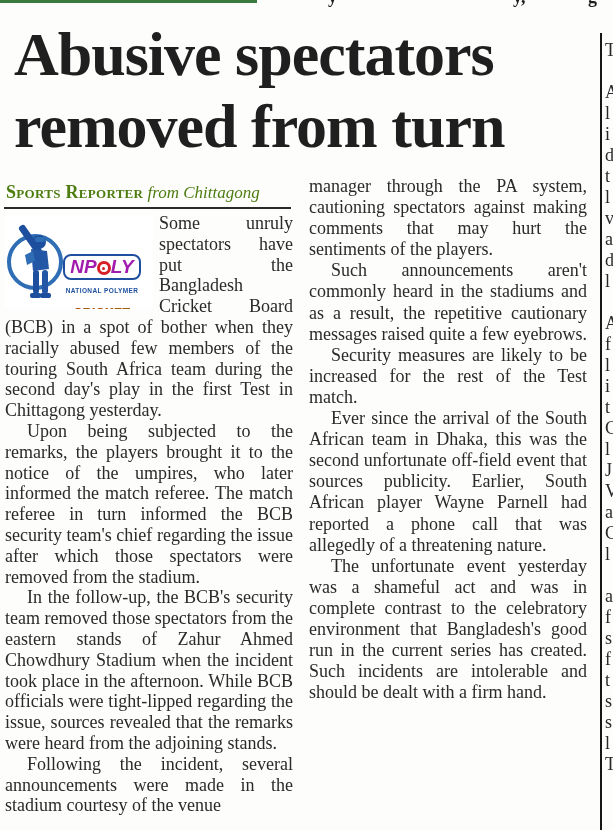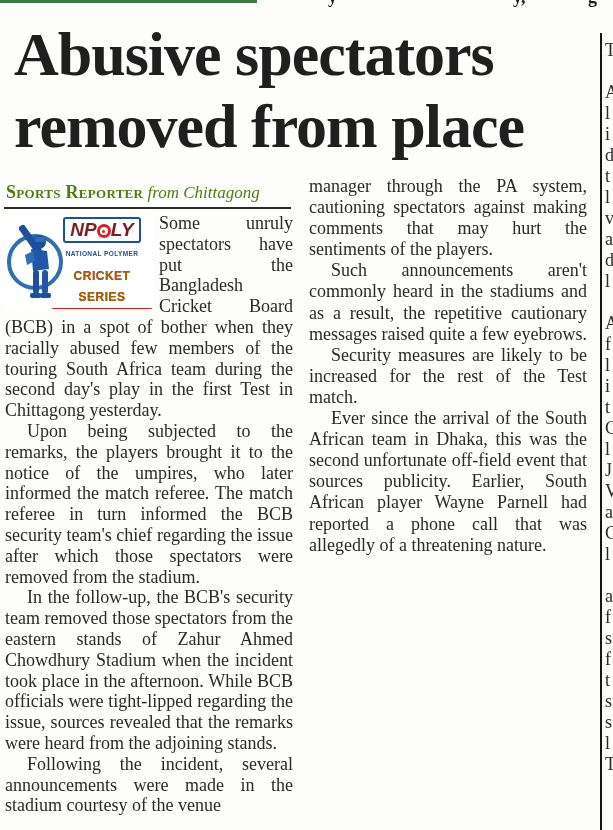--- a/index.html
+++ b/index.html
@@ -74,25 +74,26 @@
     overflow: hidden;
   }
   .logo-art { position: absolute; left: 0; top: 0; }
   .logo-right {
     position: absolute; left: 47px; top: 2px; width: 100px;
     text-align: center;
     font-family: "Liberation Sans", sans-serif;
   }
   .np-brand {
     display: inline-block;
-    border: 2px solid #1d4f9e; border-radius: 3px;
+    border: 2px solid #1d4f9e; border-radius: 8px;
     padding: 0 5px; background: #fff;
     font-weight: 800; font-style: italic; font-size: 19px; line-height: 22px;
-    color: #7f1d1d; letter-spacing: 0;
+    color: #a21caf; letter-spacing: 0;
     white-space: nowrap;
+    margin-top: 37px;
   }
   .np-target {
     display: inline-block; vertical-align: -2px;
     width: 14px; height: 14px; border-radius: 50%;
     background: #d62027;
     position: relative;
   }
   .np-target::before {
     content: ""; position: absolute; left: 3px; top: 3px;
     width: 8px; height: 8px; border-radius: 50%;
@@ -134,21 +135,21 @@
 <div class="green-bar"></div>
 
 <div class="top-clip">
   <span style="left:328px">y</span>
   <span style="left:513px">y,</span>
   <span style="left:588px">g</span>
 </div>
 
 <h1 class="headline">
   <span style="display:block">Abusive spectators</span>
-  <span style="display:block">removed from place</span>
+  <span style="display:block">removed from turn</span>
 </h1>
 
 <div class="byline">
   <span class="author">Sports Reporter</span><span class="place"> from Chittagong</span>
 </div>
 <div class="byline-rule"></div>
 
 <div class="col col-1">
   <p class="no-indent">
     <span class="logo" style="display:block">
@@ -179,20 +180,21 @@
   <p>Upon being subjected to the remarks, the players brought it to the notice of the umpires, who later informed the match referee. The match referee in turn informed the BCB security team's chief regarding the issue after which those spectators were removed from the stadium.</p>
   <p>In the follow-up, the BCB's security team removed those spectators from the eastern stands of Zahur Ahmed Chowdhury Stadium when the incident took place in the afternoon. While BCB officials were tight-lipped regarding the issue, sources revealed that the remarks were heard from the adjoining stands.</p>
   <p>Following the incident, several announcements were made in the stadium courtesy of the venue</p>
 </div>
 
 <div class="col col-2">
   <p class="no-indent">manager through the PA system, cautioning spectators against making comments that may hurt the sentiments of the players.</p>
   <p>Such announcements aren't commonly heard in the stadiums and as a result, the repetitive cautionary messages raised quite a few eyebrows.</p>
   <p>Security measures are likely to be increased for the rest of the Test match.</p>
   <p>Ever since the arrival of the South African team in Dhaka, this was the second unfortunate off-field event that sources publicity. Earlier, South African player Wayne Parnell had reported a phone call that was allegedly of a threatening nature.</p>
+  <p>The unfortunate event yesterday was a shameful act and was in complete contrast to the celebratory environment that Bangladesh's good run in the current series has created. Such incidents are intolerable and should be dealt with a firm hand.</p>
 </div>
 
 <div class="divider-v"></div>
 <div class="right-sliver">T
 
 A
 l
 i
 d
 t

